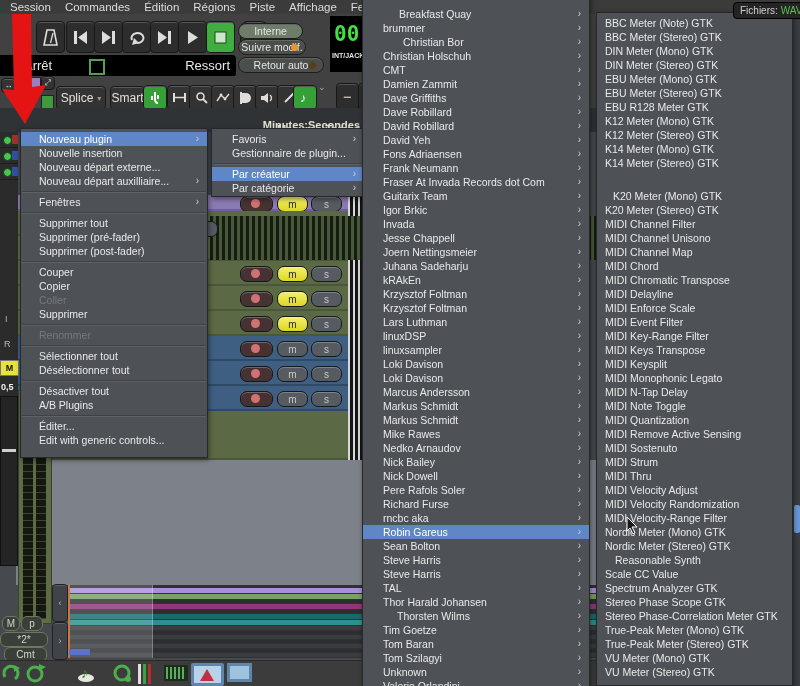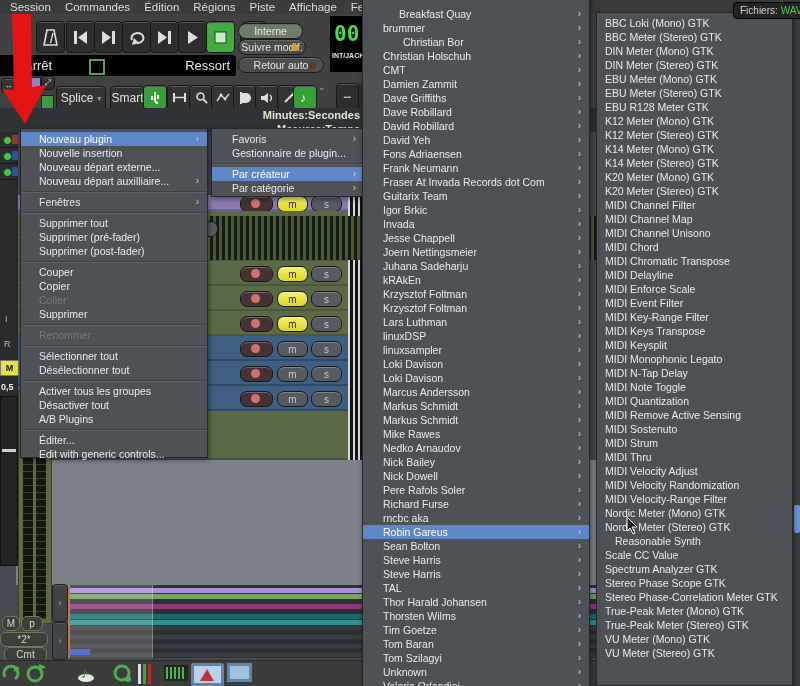--- a/index.html
+++ b/index.html
@@ -262,21 +262,21 @@
     <div class="abs" style="left:318px;top:6px;color:#9aa;font-size:9px">⌄</div>
     <div class="zoombtn" style="left:336px">
         <span>−</span>
       </div>
     <div class="zoombtn" style="left:358px">
         <span>+</span>
       </div>
   </div>
 
   <div id="rulers" class="abs">
-    <span class="ruler-lab" style="top:1px">Minutes:Secondes</span>
+    <span class="ruler-lab" style="top:11px">Minutes:Secondes</span>
     <span class="ruler-lab" style="top:15px">Mesures:Temps</span>
   </div>
 
   <div id="canvas" class="abs"></div>
   <div id="tracks" class="abs">
       <div class="trow" style="height: 14px; background: rgb(138, 122, 178); border-bottom: 2px solid rgb(111, 95, 155);">
         <div class="rec" style="top: 1px;">
           <i></i>
         </div>
         <div class="msq m-on" style="top: 1px;">m</div>
@@ -516,23 +516,20 @@
       </div>
       <div class="sep"></div>
       <div class="mi" style="padding-left: 18px;">
         <span>Sélectionner tout</span>
       </div>
       <div class="mi" style="padding-left: 18px;">
         <span>Désélectionner tout</span>
       </div>
       <div class="sep"></div>
       <div class="mi" style="padding-left: 18px;">
-        <span>Activer tous les groupes</span>
-      </div>
-      <div class="mi" style="padding-left: 18px;">
         <span>Désactiver tout</span>
       </div>
       <div class="mi" style="padding-left: 18px;">
         <span>A/B Plugins</span>
       </div>
       <div class="sep"></div>
       <div class="mi" style="padding-left: 18px;">
         <span>Éditer...</span>
       </div>
       <div class="mi" style="padding-left: 18px;">
@@ -726,21 +723,21 @@
         <span class="arr">›</span>
       </div>
       <div class="mi" style="padding-left: 20px;">
         <span>TAL</span>
         <span class="arr">›</span>
       </div>
       <div class="mi" style="padding-left: 20px;">
         <span>Thor Harald Johansen</span>
         <span class="arr">›</span>
       </div>
-      <div class="mi" style="padding-left: 20px;">
+      <div class="mi" style="padding-left: 34px;">
         <span>Thorsten Wilms</span>
         <span class="arr">›</span>
       </div>
       <div class="mi" style="padding-left: 20px;">
         <span>Tim Goetze</span>
         <span class="arr">›</span>
       </div>
       <div class="mi" style="padding-left: 20px;">
         <span>Tom Baran</span>
         <span class="arr">›</span>
@@ -753,21 +750,21 @@
         <span>Unknown</span>
         <span class="arr">›</span>
       </div>
       <div class="mi" style="padding-left: 20px;">
         <span>Valerio Orlandini</span>
         <span class="arr">›</span>
       </div>
     </div>
   <div id="menu4" class="menu" style="left:596px;top:12px;width:197px;height:674px;z-index:12;overflow:hidden">
       <div class="mi" style="padding-left: 8px;">
-        <span>BBC Loki (Mono) GTK</span>
+        <span>BBC Meter (Note) GTK</span>
       </div>
       <div class="mi" style="padding-left: 8px;">
         <span>BBC Meter (Stereo) GTK</span>
       </div>
       <div class="mi" style="padding-left: 8px;">
         <span>DIN Meter (Mono) GTK</span>
       </div>
       <div class="mi" style="padding-left: 8px;">
         <span>DIN Meter (Stereo) GTK</span>
       </div>
@@ -785,34 +782,34 @@
       </div>
       <div class="mi" style="padding-left: 8px;">
         <span>K12 Meter (Stereo) GTK</span>
       </div>
       <div class="mi" style="padding-left: 8px;">
         <span>K14 Meter (Mono) GTK</span>
       </div>
       <div class="mi" style="padding-left: 8px;">
         <span>K14 Meter (Stereo) GTK</span>
       </div>
-      <div class="mi" style="padding-left: 8px;">
+      <div class="mi" style="padding-left: 16px; margin-top: 19px;">
         <span>K20 Meter (Mono) GTK</span>
       </div>
       <div class="mi" style="padding-left: 8px;">
         <span>K20 Meter (Stereo) GTK</span>
       </div>
       <div class="mi" style="padding-left: 8px;">
         <span>MIDI Channel Filter</span>
       </div>
       <div class="mi" style="padding-left: 8px;">
+        <span>MIDI Channel Unisono</span>
+      </div>
+      <div class="mi" style="padding-left: 8px;">
         <span>MIDI Channel Map</span>
-      </div>
-      <div class="mi" style="padding-left: 8px;">
-        <span>MIDI Channel Unisono</span>
       </div>
       <div class="mi" style="padding-left: 8px;">
         <span>MIDI Chord</span>
       </div>
       <div class="mi" style="padding-left: 8px;">
         <span>MIDI Chromatic Transpose</span>
       </div>
       <div class="mi" style="padding-left: 8px;">
         <span>MIDI Delayline</span>
       </div>

